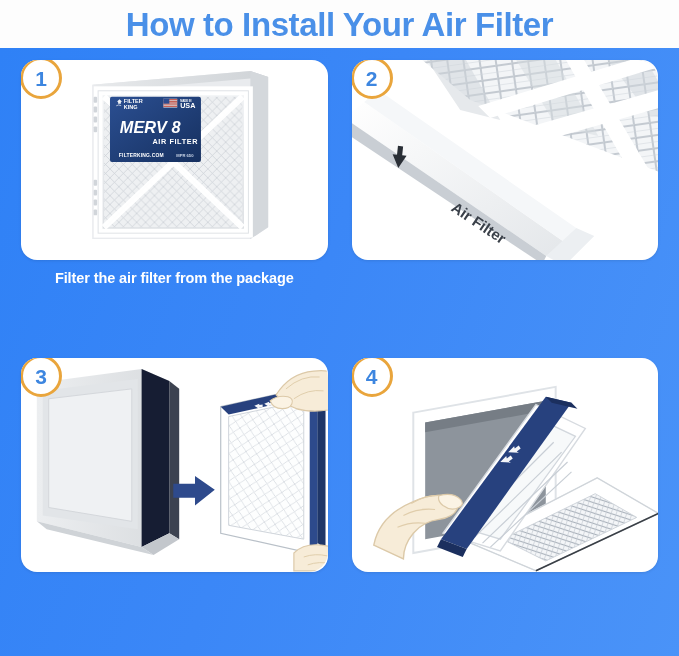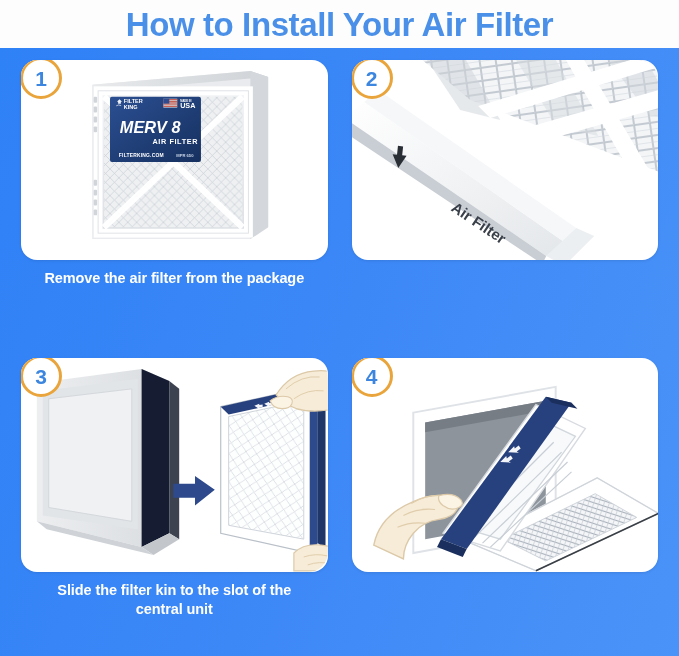--- a/index.html
+++ b/index.html
@@ -148,21 +148,21 @@
                 <text x="28" y="63" font-family="Liberation Sans, sans-serif" font-size="16.5" font-style="italic" font-weight="bold" fill="#ffffff">MERV 8</text>
                 <text x="61" y="73.6" font-family="Liberation Sans, sans-serif" font-size="7.4" font-weight="bold" fill="#ffffff" letter-spacing="0.6">AIR FILTER</text>
                 <text x="27" y="87" font-family="Liberation Sans, sans-serif" font-size="5" font-weight="bold" fill="#ffffff" letter-spacing="0.2">FILTERKING.COM</text>
                 <text x="85" y="87" font-family="Liberation Sans, sans-serif" font-size="4.2" font-weight="bold" fill="#c9d4e6">MPR 650</text>
               </g>
             </g>
           </svg>
         </div>
         <div class="badge">1</div>
       </div>
-      <div class="caption">Remove the air filter from the package</div>
+      <div class="caption">Filter the air filter from the package</div>
     </div>
 
     <div class="panel panel-2">
       <div class="card">
         <div class="art">
           <svg viewBox="0 0 310 200" width="100%" height="100%" preserveAspectRatio="xMidYMid slice">
             <defs>
               <linearGradient id="pleatG" x1="0" y1="0" x2="0" y2="1">
                 <stop offset="0" stop-color="#fbfcfd"></stop>
                   <stop offset="1" stop-color="#dfe3e8"></stop>
@@ -272,21 +272,20 @@
 
             <g>
               <path d="M276 196 q10 -10 28 -8 q16 2 22 10 l0 16 l-50 0 z" fill="#f7ecd8" stroke="#dcc9a8" stroke-width="1.2"></path>
               <path d="M286 200 q12 -4 24 -1" stroke="#e0cdab" stroke-width="1" fill="none"></path>
               <path d="M290 208 q12 -4 24 -1" stroke="#e0cdab" stroke-width="1" fill="none"></path>
             </g>
           </svg>
         </div>
         <div class="badge">3</div>
       </div>
-      <div class="caption">Slide the filter kin to the slot of the central unit</div>
     </div>
 
     <div class="panel panel-4">
       <div class="card">
         <div class="art">
           <svg viewBox="0 0 310 214" width="100%" height="100%" preserveAspectRatio="xMidYMid meet">
             <defs>
               <pattern id="grillmesh" width="5" height="5" patternUnits="userSpaceOnUse" patternTransform="rotate(18)">
                 <rect width="5" height="5" fill="#f4f6f8"></rect>
                 <path d="M0 2.5 H5" stroke="#a9b1ba" stroke-width="1.1"></path>

